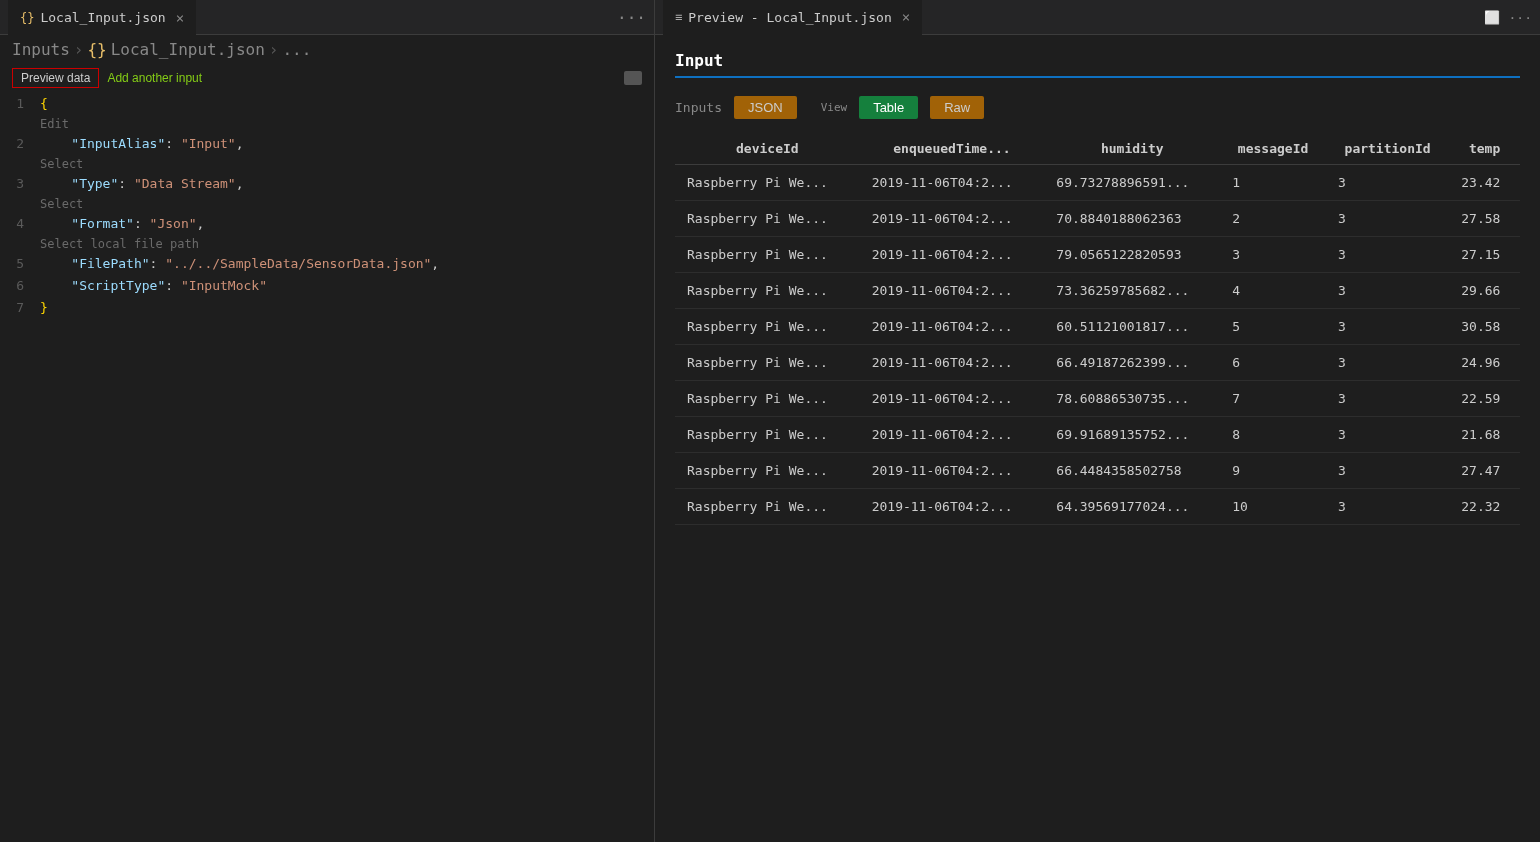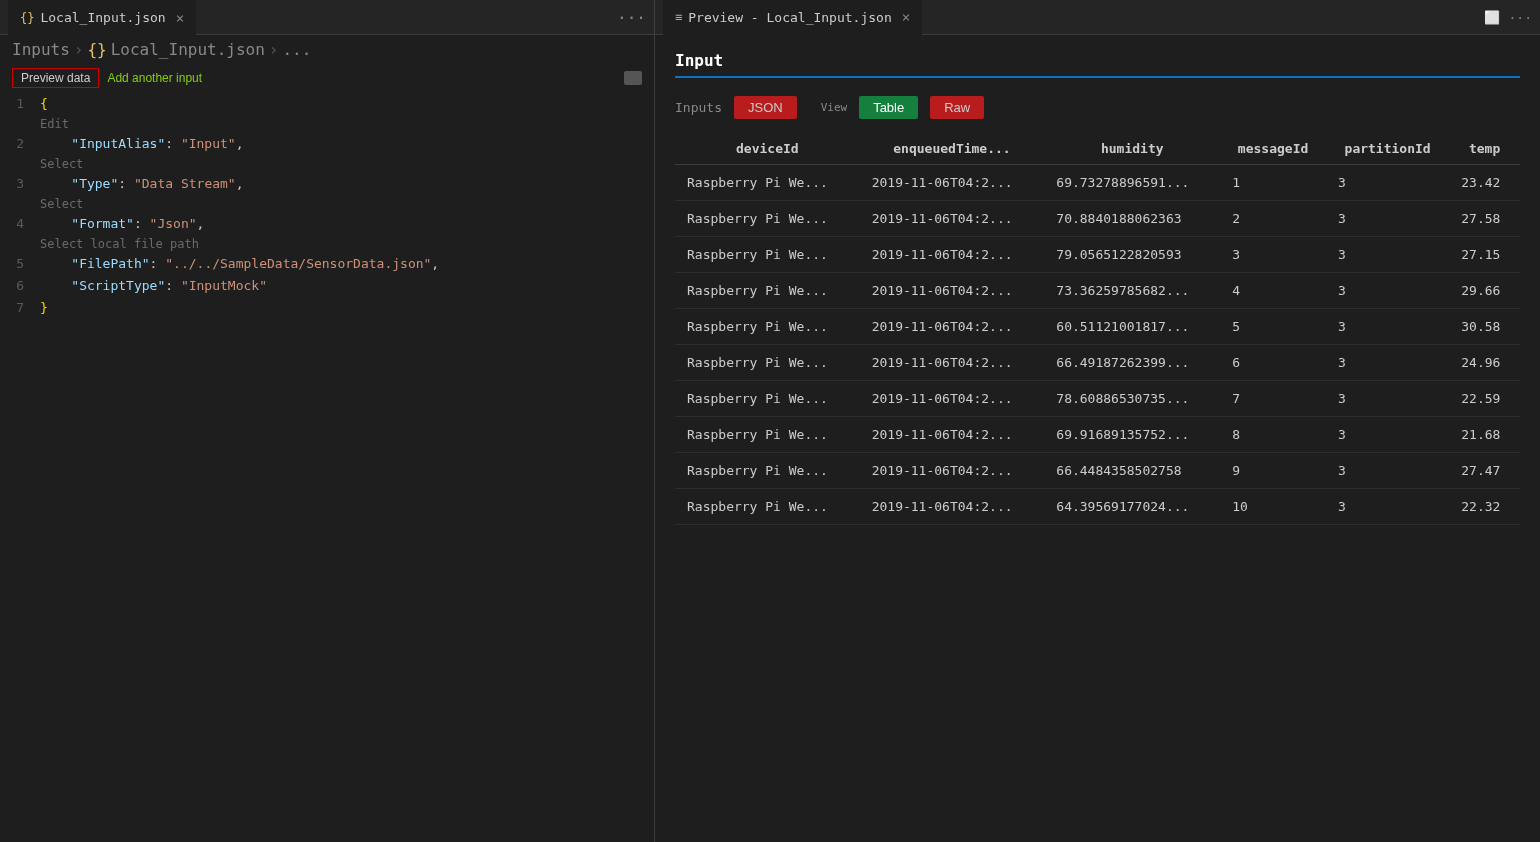--- a/index.html
+++ b/index.html
@@ -228,21 +228,21 @@
       gap: 12px;
       margin: 10px 0 14px 0;
     }
 
     .format-label {
       color: #888;
       font-size: 13px;
     }
 
     .format-btn {
-      background: #b91c1c;
+      background: #a16207;
       color: #cccccc;
       border: none;
       padding: 4px 14px;
       font-size: 13px;
       cursor: pointer;
       border-radius: 2px;
       outline: none;
     }
 
     .format-btn.active {

